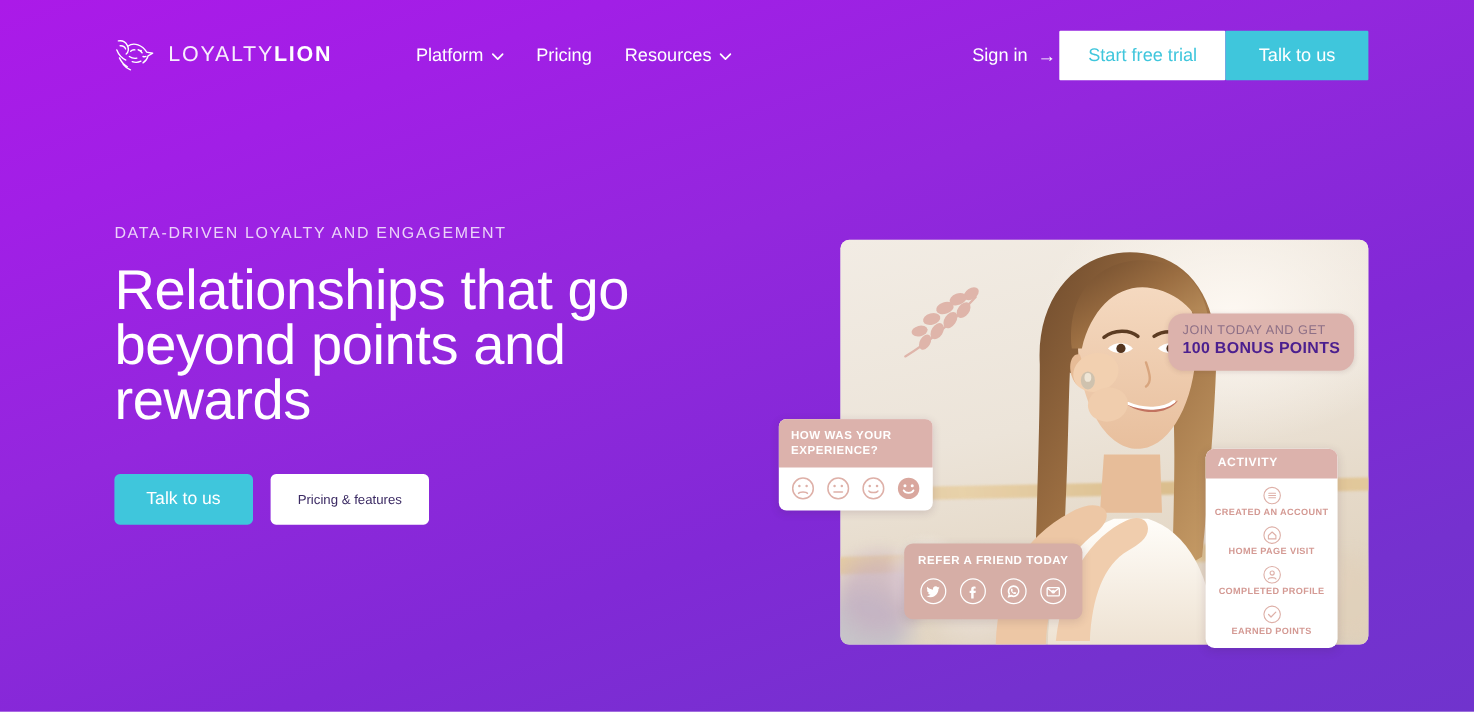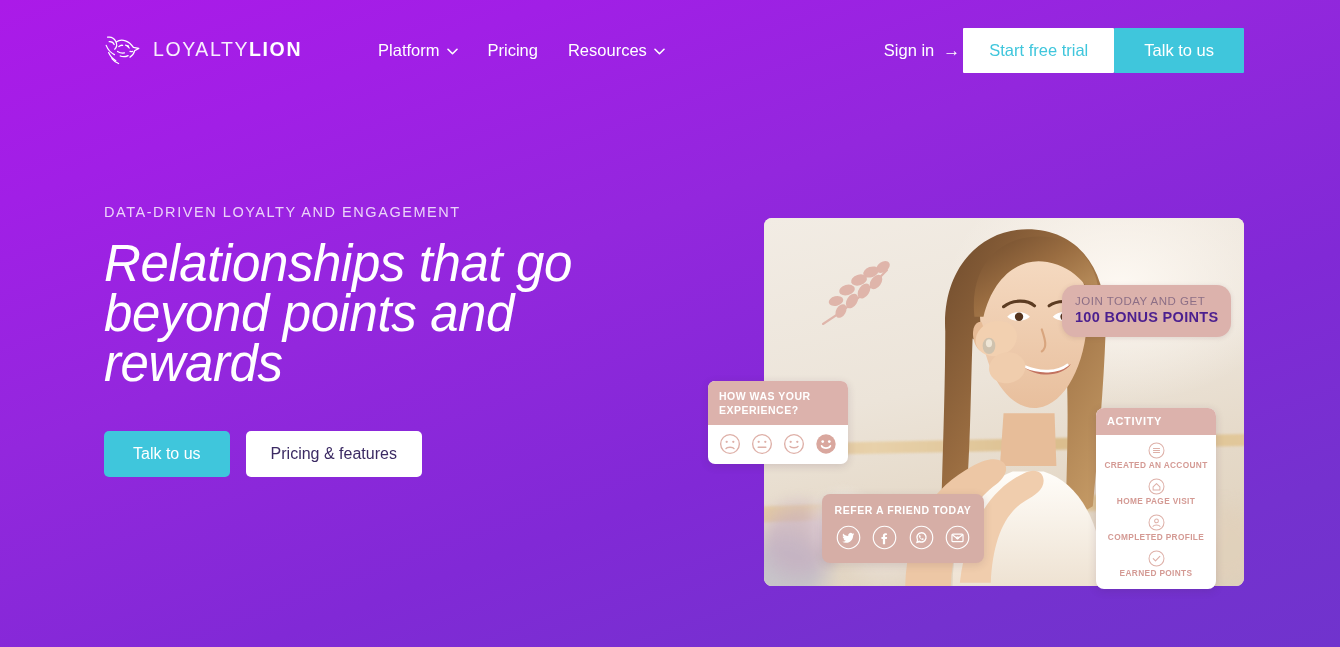--- a/index.html
+++ b/index.html
@@ -142,38 +142,37 @@
   }
 
   .hero-title {
     color: #ffffff;
     font-size: 51px;
     line-height: 50px;
     font-weight: 400;
     letter-spacing: -0.4px;
     max-width: 510px;
     margin-bottom: 42px;
-    font-style: italic;
   }
 
   .hero-ctas { display: flex; gap: 16px; align-items: center; }
   .btn-hero-cyan {
     background: #3fc6dc;
     color: #ffffff;
     height: 46px;
     padding: 0 29px;
     font-size: 16px;
     border-radius: 5px;
   }
   .btn-hero-white {
     background: #ffffff;
     color: #3b2a63;
     height: 46px;
     padding: 0 25px;
-    font-size: 16px;
+    font-size: 12px;
     border-radius: 5px;
   }
 
   
   .hero-art {
     position: relative;
     margin-left: auto;
     width: 480px;
     height: 400px;
     margin-top: 118px;

